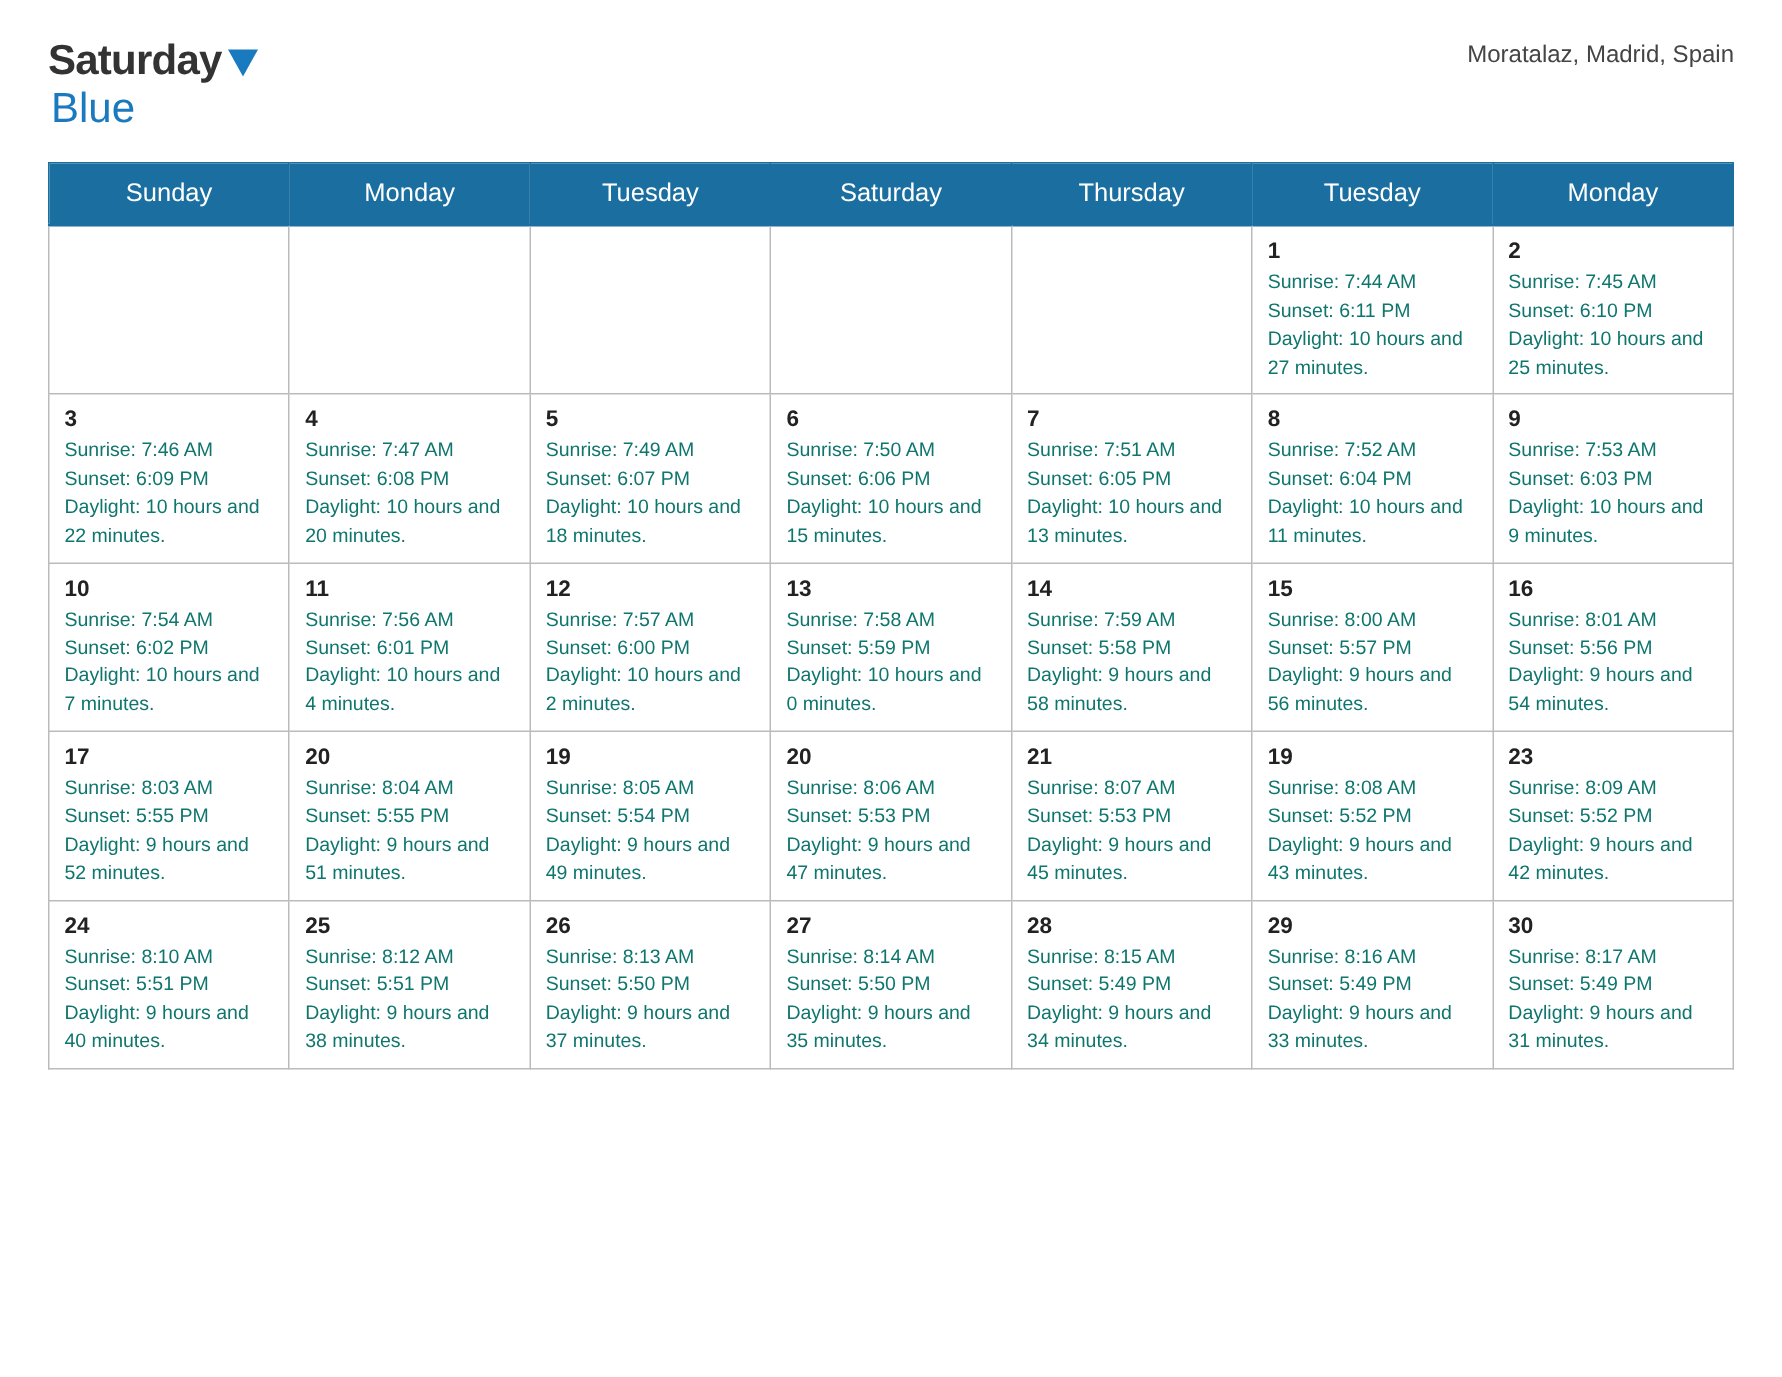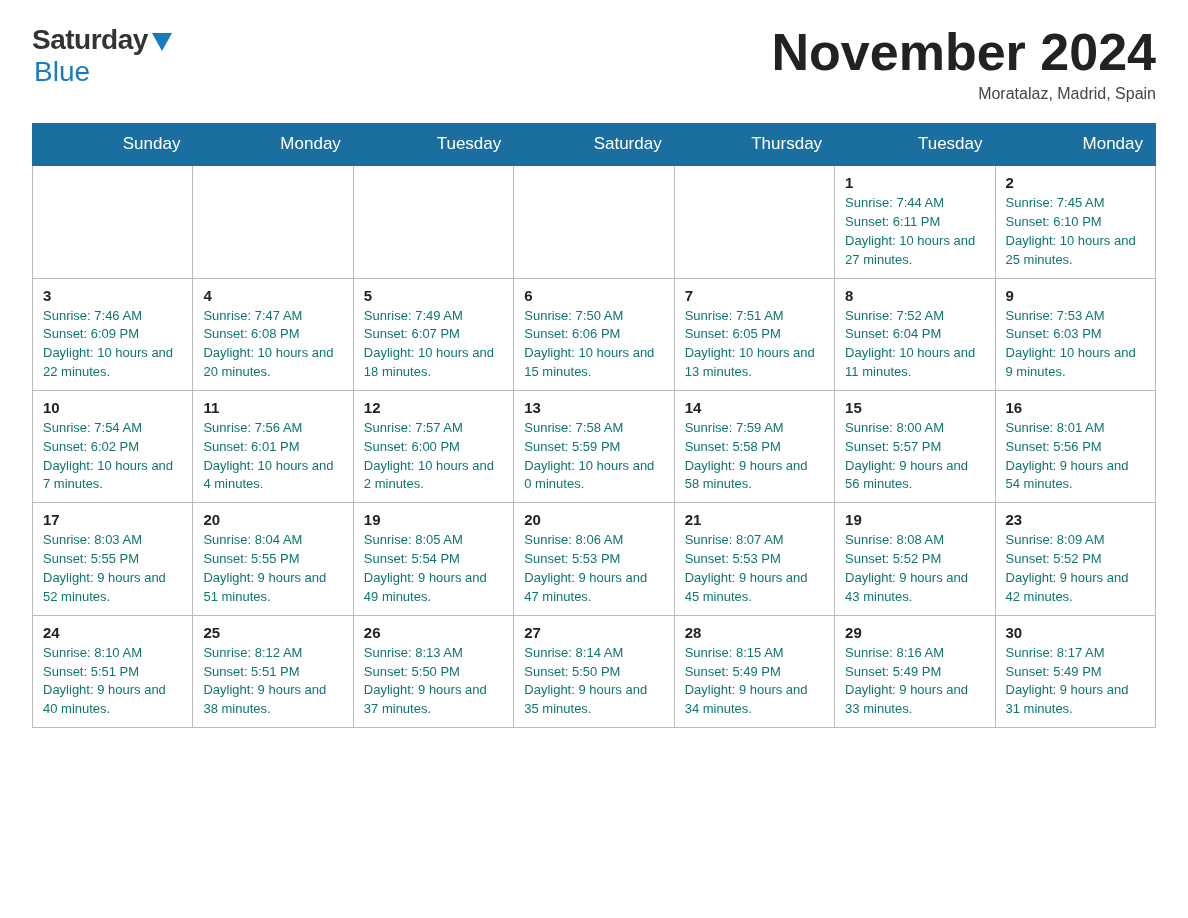--- a/index.html
+++ b/index.html
@@ -64,21 +64,21 @@
       width: 100%;
       border-collapse: collapse;
       border: 1px solid #999;
     }
     .calendar th {
       background-color: #1a6fa0;
       color: #fff;
       font-size: 17px;
       font-weight: normal;
       padding: 10px 12px;
-      text-align: right;
+      text-align: center;
       border: 1px solid #1a6fa0;
     }
     .calendar td {
       vertical-align: top;
       padding: 8px 10px;
       border: 1px solid #bbb;
       width: 14.28%;
       min-height: 110px;
       height: 110px;
       font-size: 13.5px;
@@ -112,21 +112,20 @@
 
 <div class="header">
   <div class="logo">
     <div class="logo-text">
       <span class="logo-general">Saturday</span>
       <div class="logo-triangle"></div>
     </div>
     <span class="logo-blue">Blue</span>
   </div>
   <div class="title-section">
-    <div class="month-title">November 2024</div>
     <div class="location">Moratalaz, Madrid, Spain</div>
   </div>
 </div>
 
 <table class="calendar">
   <thead>
     <tr>
     <th>Sunday</th>
         <th>Monday</th>
         <th>Tuesday</th>

